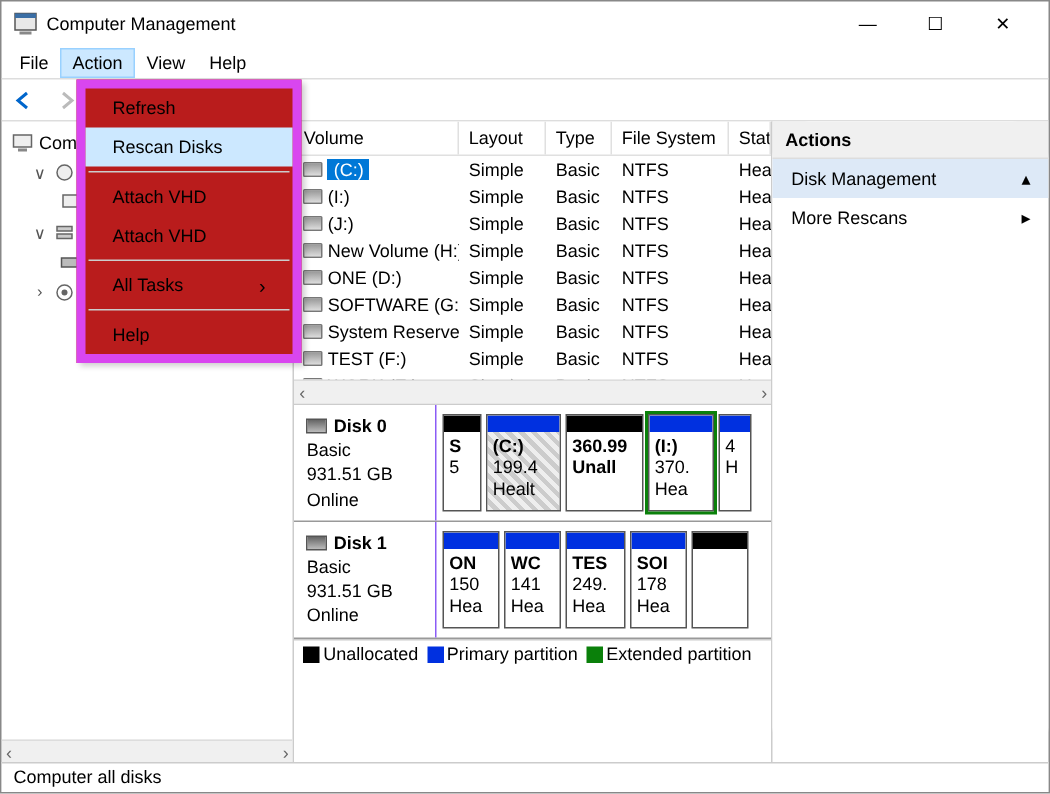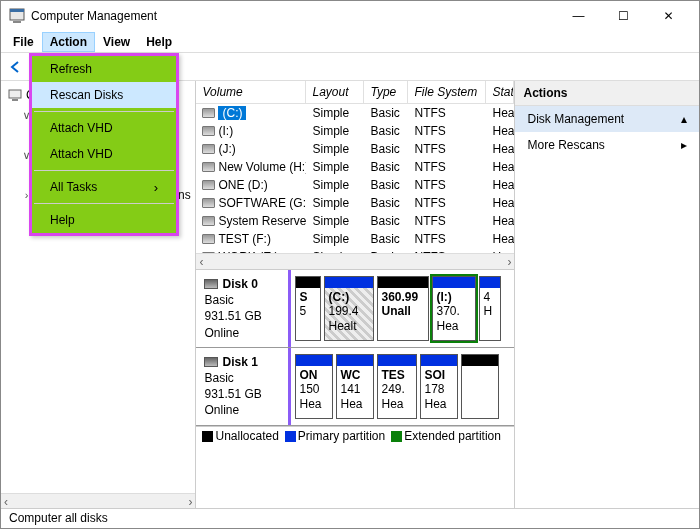--- a/index.html
+++ b/index.html
@@ -2,54 +2,54 @@
 <html><head>
 <meta charset="utf-8">
 <style>
 * { box-sizing: border-box; margin: 0; padding: 0; font-family: "Segoe UI", Tahoma, sans-serif; font-size: 12px; }
 body { background: #fff; width: 700px; height: 529px; overflow: hidden; border: 1px solid #888; position: relative; }
 .titlebar { height: 30px; display: flex; align-items: center; padding: 0 8px; }
 .titlebar .icon { width: 16px; height: 16px; margin-right: 6px; }
 .titlebar .title { flex: 1; }
 .titlebar .winbtn { width: 45px; height: 28px; display: flex; align-items: center; justify-content: center; font-family: Arial; }
 .menubar { height: 22px; display: flex; align-items: center; padding: 0 4px; border-bottom: 1px solid #ddd; }
-.menubar .menuitem { padding: 3px 8px; cursor: default; font-weight: bold; }
+.menubar .menuitem { padding: 3px 8px; cursor: default; }
 .menubar .menuitem.active { background: #cce8ff; border: 1px solid #99d1ff; padding: 2px 7px; }
-.dropdown { position: absolute; top: 52px; left: 28px; width: 150px; background: #84cc16; border: 3px solid #d946ef; box-shadow: 2px 2px 4px rgba(0,0,0,.2); z-index: 10; }
+.dropdown { position: absolute; top: 52px; left: 50px; width: 150px; background: #b91c1c; border: 6px solid #d946ef; box-shadow: 2px 2px 4px rgba(0,0,0,.2); z-index: 10; }
 .dropdown .ditem { padding: 6px 18px; cursor: default; white-space: nowrap; }
 .dropdown .ditem.hl { background: #cce8ff; }
 .dropdown .dsep { height: 1px; background: #ccc; margin: 3px 2px; }
 .dropdown .ditem.sub::after { content: "›"; float: right; font-size: 13px; }
 .toolbar { height: 28px; border-bottom: 1px solid #ddd; display: flex; align-items: center; padding: 0 4px; gap: 6px; }
 .toolbar .tbtn { width: 22px; height: 22px; display: flex; align-items: center; justify-content: center; }
 .toolbar .sep { width: 1px; height: 20px; background: #ccc; margin: 0 2px; }
 .main { display: flex; height: 428px; }
 .treepanel { width: 196px; border-right: 1px solid #ccc; overflow: hidden; position: relative; }
 .tree { padding: 4px 2px; }
 .treenode { display: flex; align-items: center; padding: 2px 0 2px 4px; gap: 3px; cursor: default; white-space: nowrap; }
 .treenode .caret { width:11px; text-align:center; font-size:11px; color:#555;}
 .treenode .nicon { width:16px; height:16px; display:inline-flex; align-items:center; justify-content:center; }
 .treenode.selected .label { background:#cce8ff; border:1px solid #99d1ff; padding:0 3px; }
 .treenode.depth1 { padding-left: 18px; }
 .treenode.depth2 { padding-left: 36px; }
 .tree-scroll { position:absolute; bottom:0; left:0; right:0; height:16px; background:#f0f0f0; border-top:1px solid #ddd; display:flex; justify-content:space-between; align-items:center; padding:0 3px; font-size:10px; color:#666;}
 .centerpanel { flex:1; display:flex; flex-direction:column; border-right:1px solid #ccc; }
 .vollist { height: 188px; overflow:hidden; position:relative; }
 .volhead { display:flex; background:#fff; border-bottom:1px solid #e0e0e0; }
-.volhead .col { padding:4px 6px; border-right:1px solid #e0e0e0; white-space:nowrap; overflow:hidden;font-style:italic; }
+.volhead .col { padding:4px 6px; border-right:1px solid #e0e0e0; white-space:nowrap; overflow:hidden; }
 .volrow { display:flex; padding:0; }
 .volrow .col { padding:2px 6px; white-space:nowrap; overflow:hidden; }
 .col-v{width:110px;} .col-l{width:58px;} .col-t{width:44px;} .col-fs{width:78px;} .col-s{width:28px;}
 .volrow .col-v { display:flex; align-items:center; gap:3px; }
 .drvicon { width:13px; height:10px; background:linear-gradient(#999,#ddd); border:1px solid #777; border-radius:1px; flex-shrink:0; }
 .vol-sel { background:#0078d7; color:#fff; padding:0 4px; }
 .vol-scroll { position:absolute; bottom:0; left:0; right:0; height:16px; background:#f0f0f0; border-top:1px solid #ddd; display:flex; justify-content:space-between; align-items:center; padding:0 3px; font-size:10px; color:#666;}
 .diskmap { flex:1; overflow:hidden; border-top:1px solid #ccc; }
 .diskrow { display:flex; border-bottom:1px solid #999; }
-.diskinfo { width:95px; padding:6px 4px 6px 8px; border-right:3px solid #8b5cf6; line-height:1.35; }
+.diskinfo { width:95px; padding:6px 4px 6px 8px; border-right:1px solid #8b5cf6; line-height:1.35; }
 .diskinfo .dname { font-weight:bold; display:flex; align-items:center; gap:4px;}
 .diskinfo .dicon { width:14px; height:10px; background:linear-gradient(#666,#bbb); border:1px solid #555;}
 .partitions { flex:1; display:flex; align-items:stretch; padding:6px 4px; gap:3px; }
 .part { border:1px solid #555; display:flex; flex-direction:column; overflow:hidden; font-size:11px; }
 .part .phead { height:11px; }
 .part .pbody { flex:1; padding:2px 3px; line-height:1.2; white-space:nowrap; overflow:hidden; }
 .part.green { outline:2px solid #0a800a; }
 .ph-black{background:#000;} .ph-blue{background:#0030e0;} .ph-hatch{background:repeating-linear-gradient(45deg,#eee,#eee 3px,#ccc 3px,#ccc 6px);}
 .legend { height:20px; border-top:1px solid #ccc; display:flex; align-items:center; gap:6px; padding:0 6px; font-size:11px; overflow:hidden; white-space:nowrap;}
 .legend .sw { width:11px; height:11px; display:inline-block; margin-right:2px; vertical-align:middle;}

